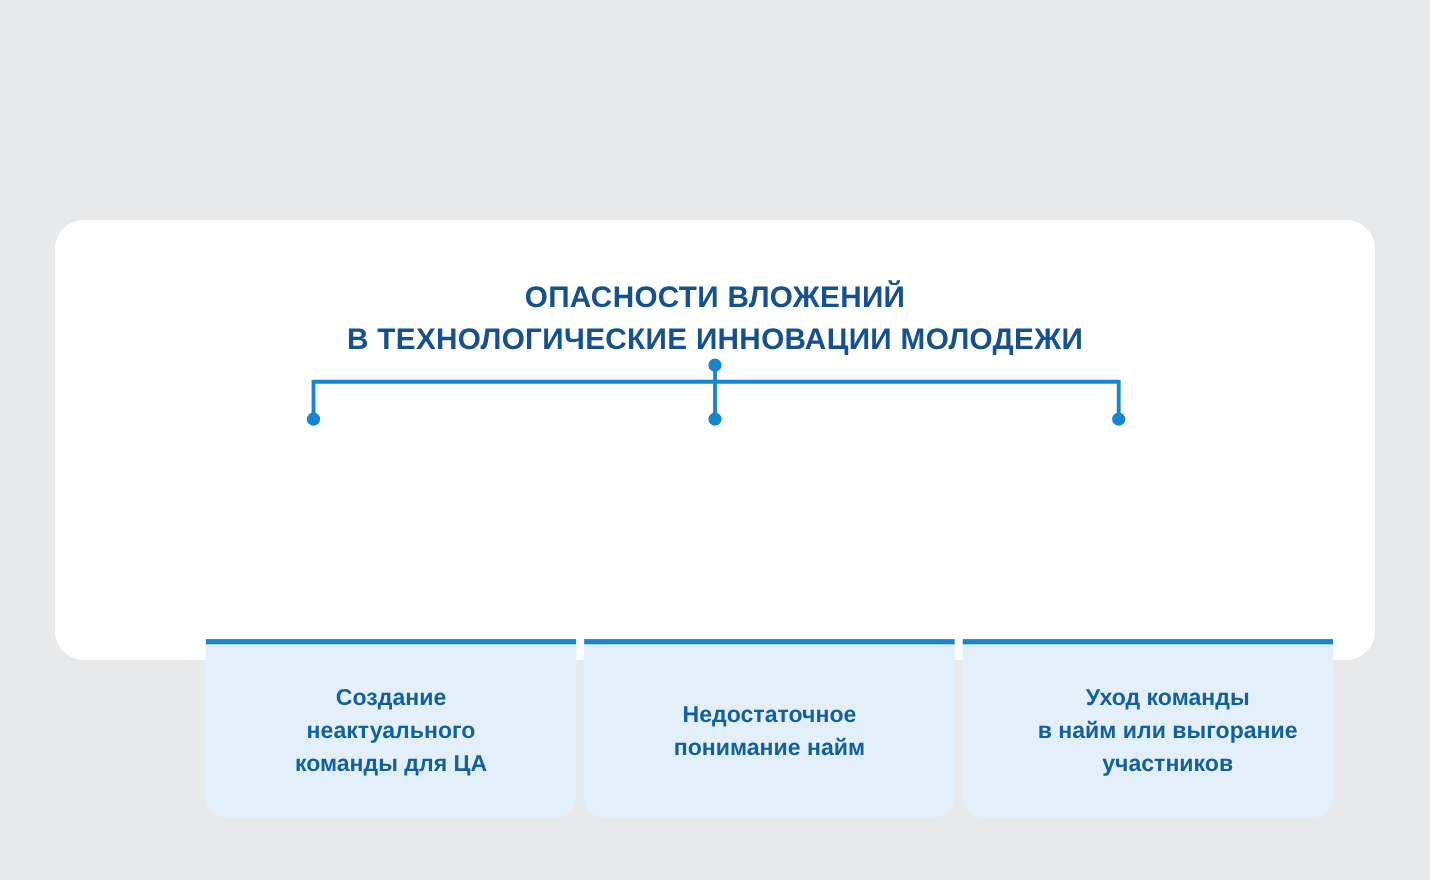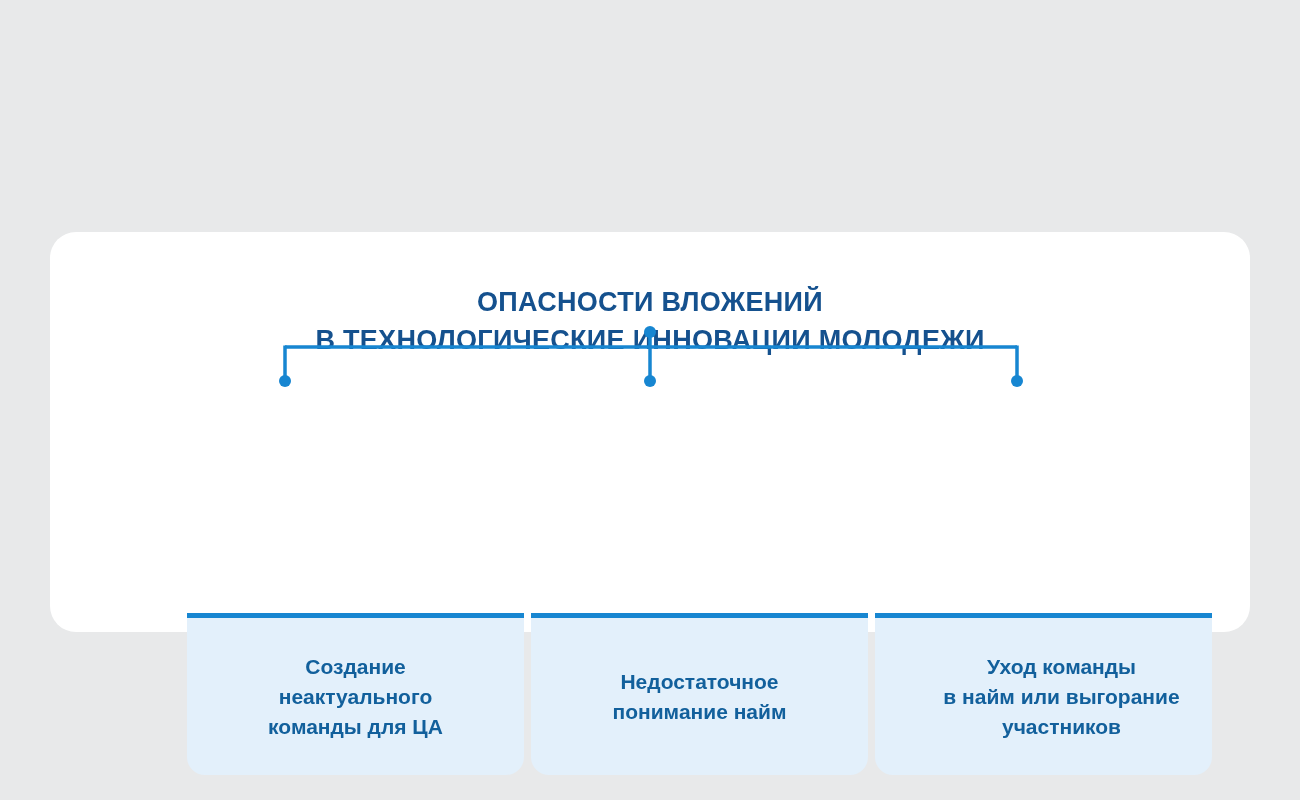--- a/index.html
+++ b/index.html
@@ -25,21 +25,20 @@
     height: 800px;
   }
   .card {
     position: absolute;
     left: 50px;
     top: 200px;
     width: 1200px;
     height: 400px;
     background: var(--card-bg);
     border-radius: 26px;
-    margin-top: 32px;
   }
   .title {
     position: absolute;
     top: 51px;
     left: 0;
     right: 0;
     text-align: center;
     color: var(--title-text);
     font-size: 27px;
     line-height: 38px;

